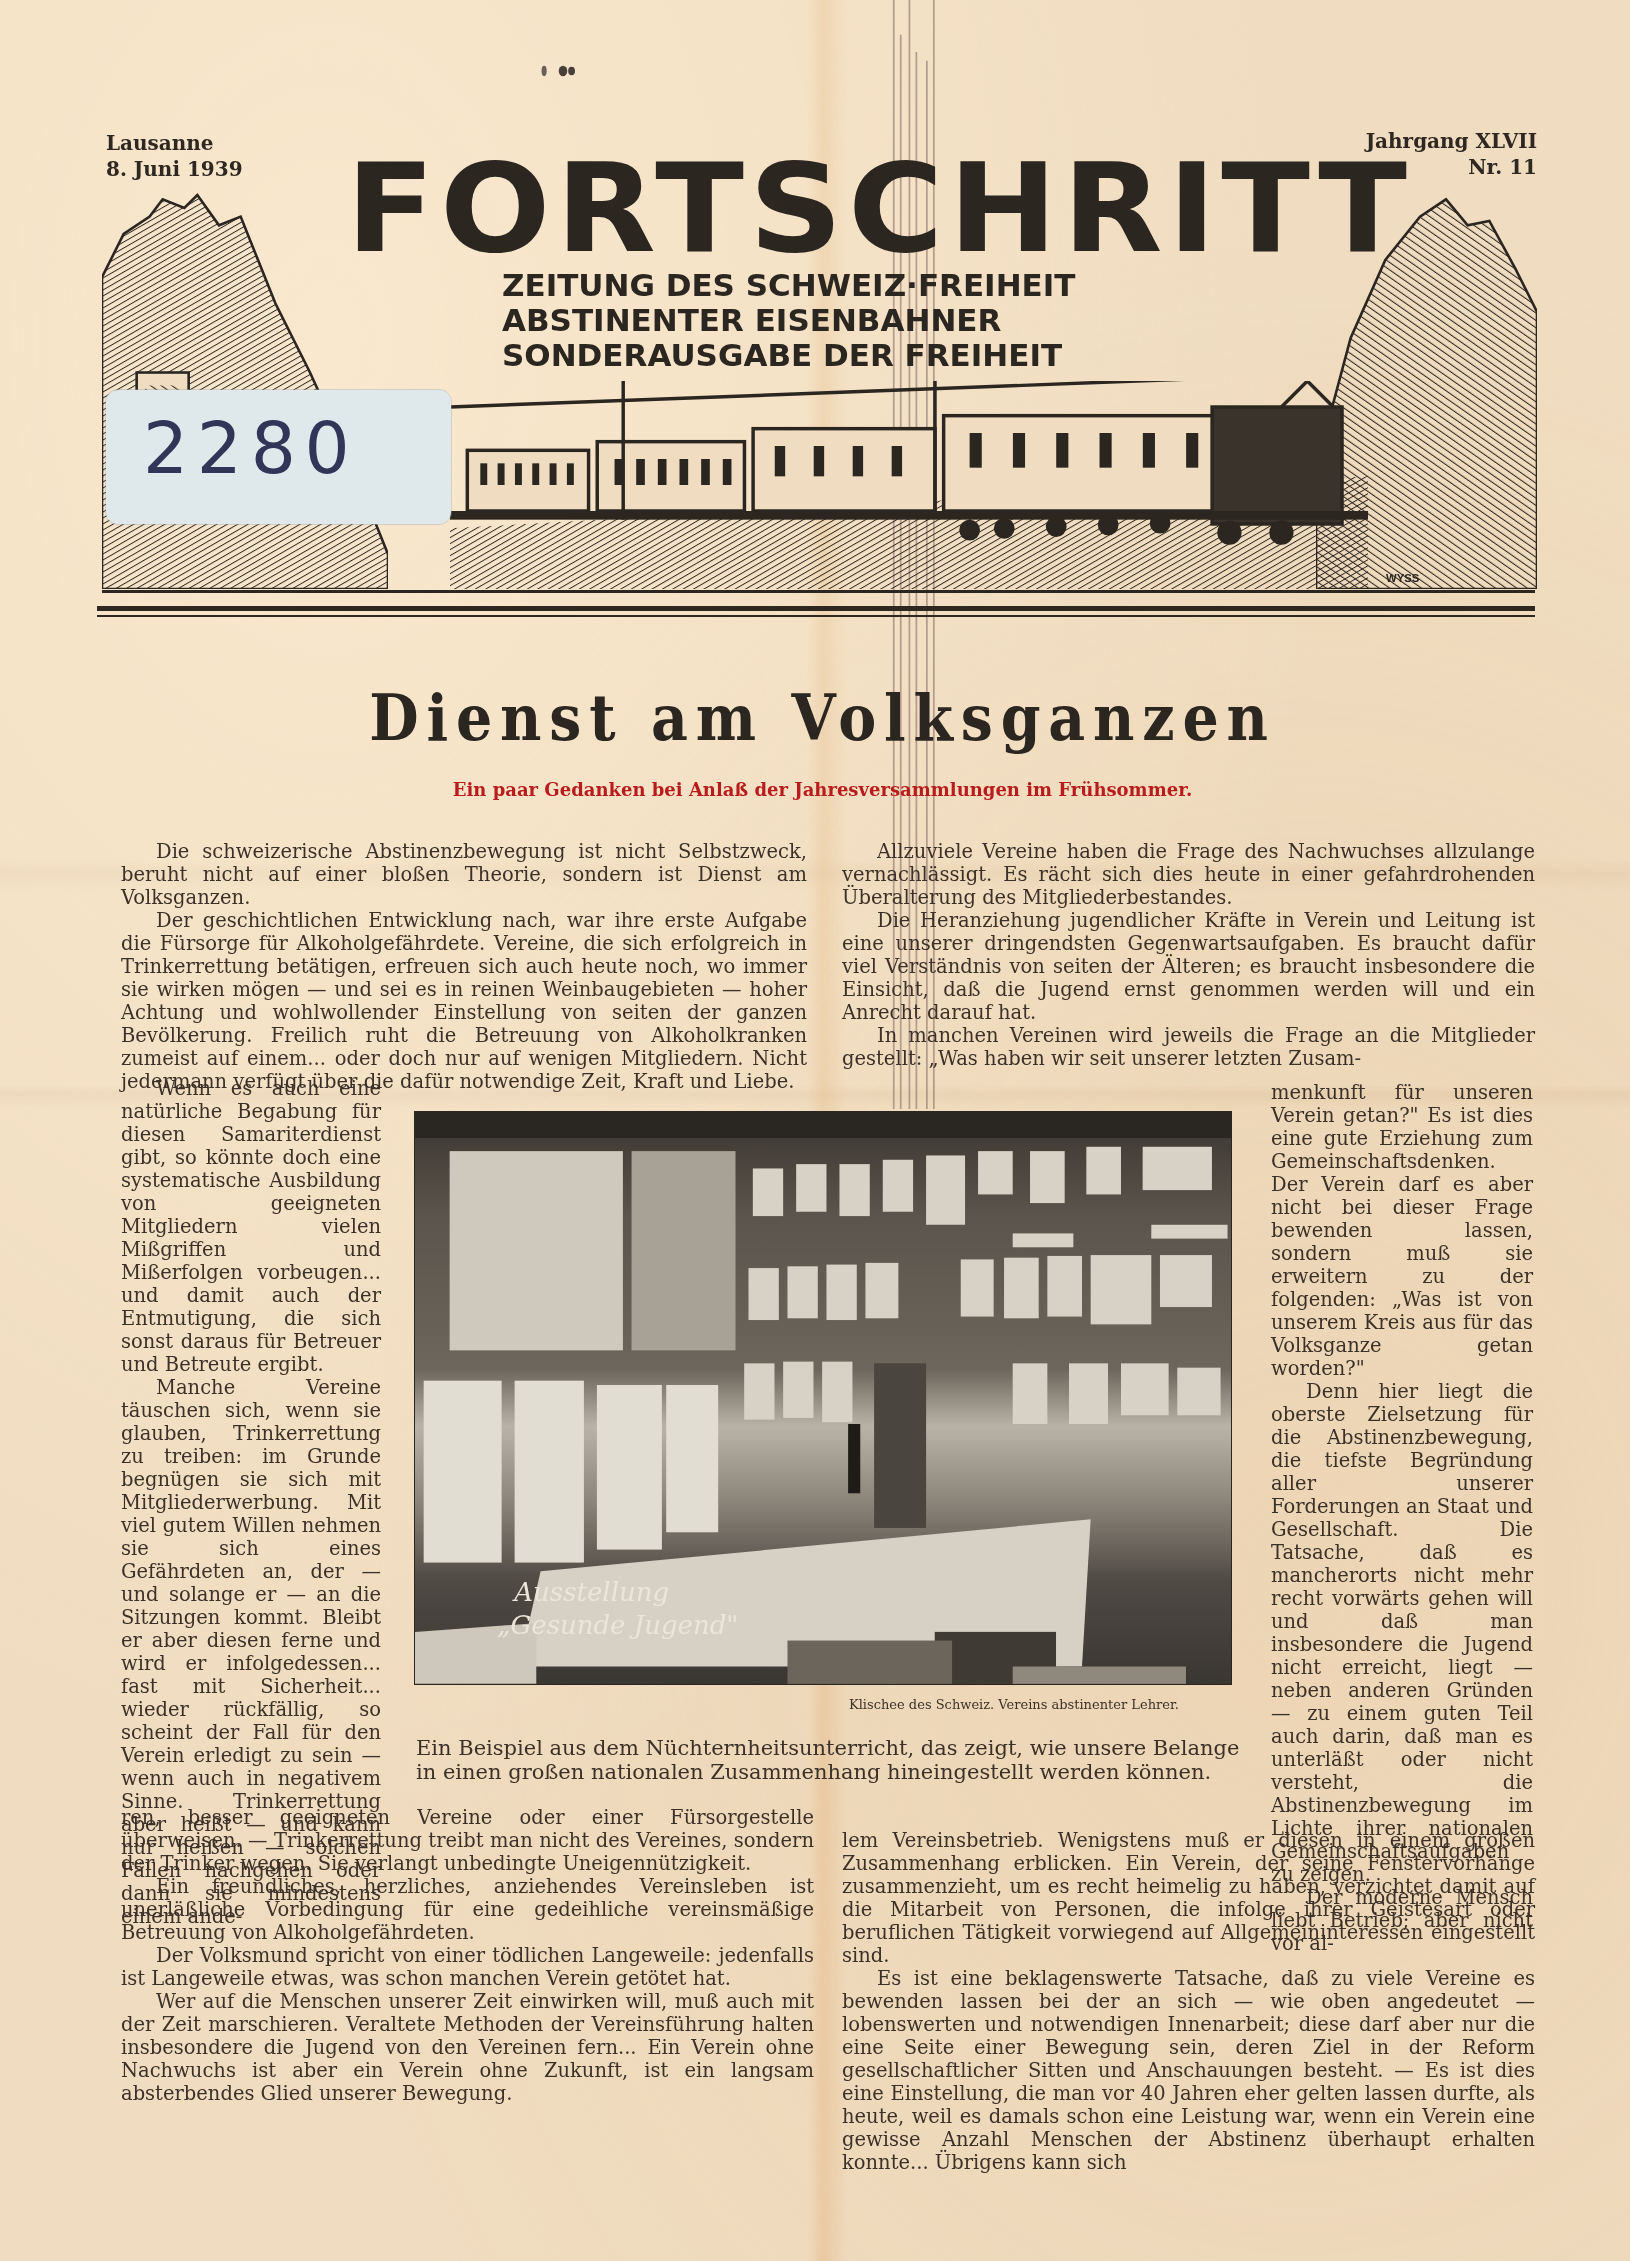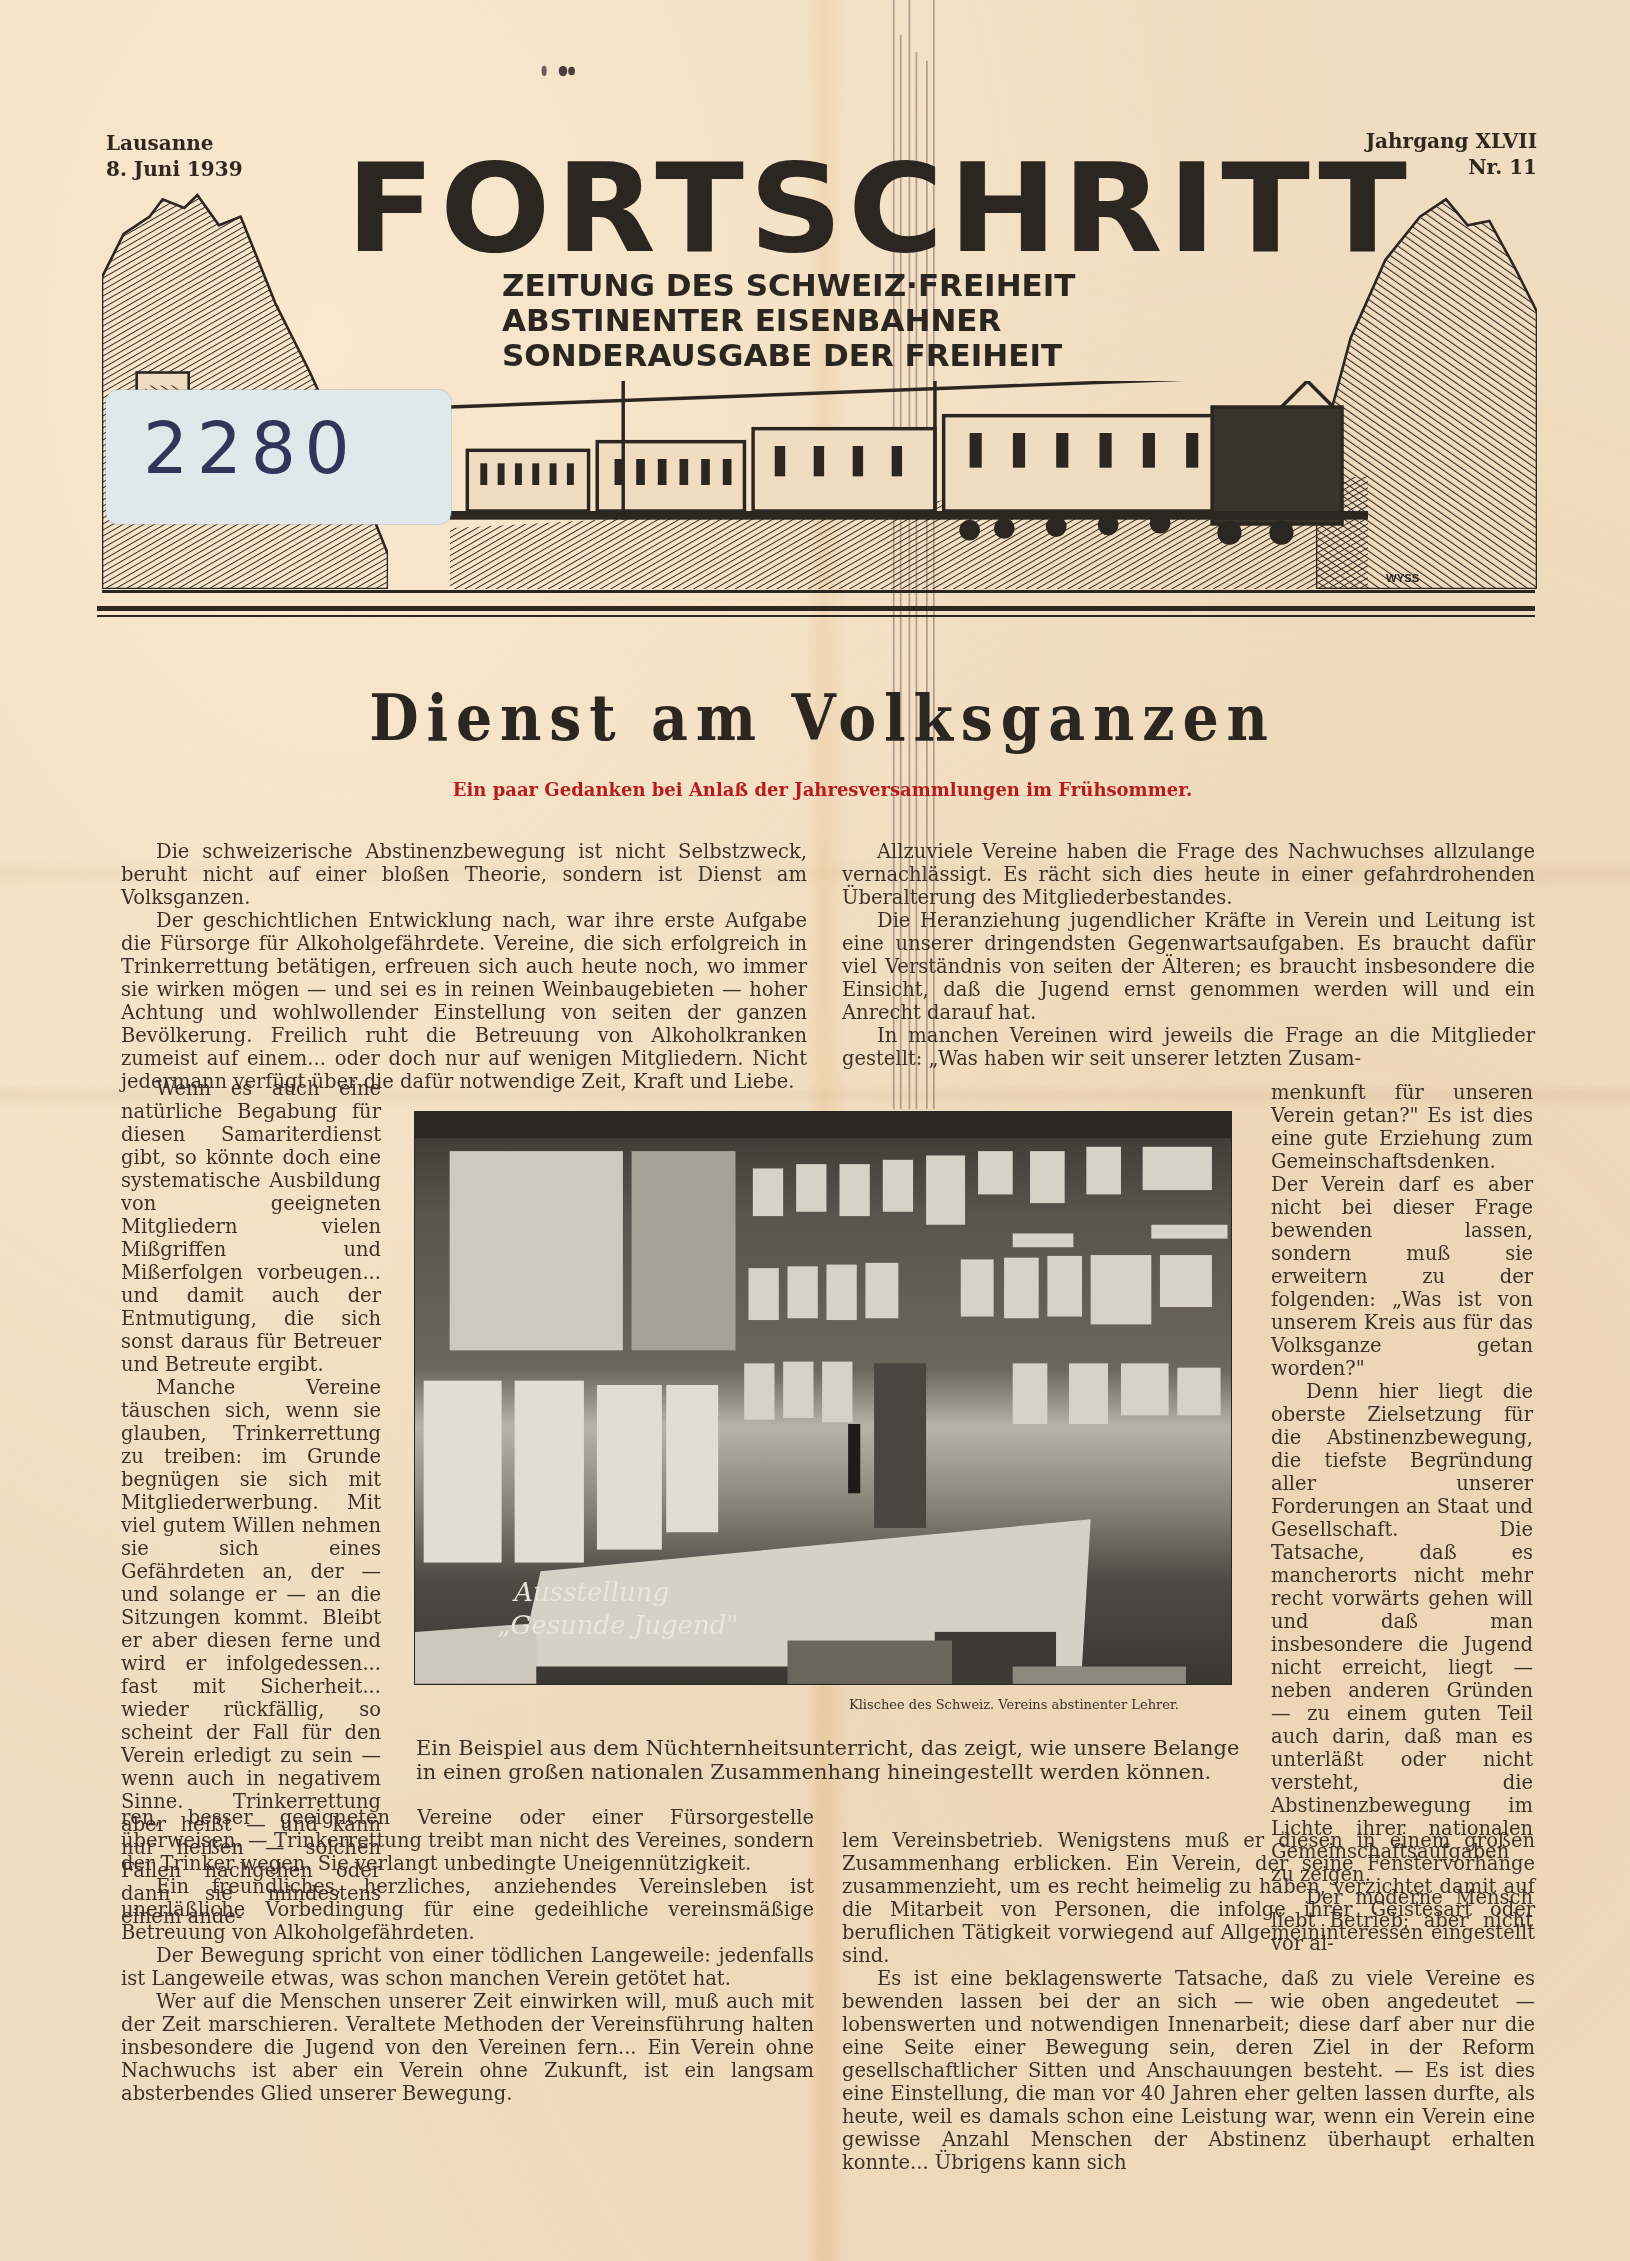--- a/index.html
+++ b/index.html
@@ -269,20 +269,20 @@
 <div class="abs photo-label">
   <div style="padding-left:17.3px;">Ausstellung</div>
   <div>„Gesunde Jugend"</div>
 </div>
 <div class="abs credit">Klischee des Schweiz. Vereins abstinenter Lehrer.</div>
 <div class="abs caption">Ein Beispiel aus dem Nüchternheitsunterricht, das zeigt, wie unsere Belange in einen großen nationalen Zusammenhang hineingestellt werden können.</div>
 
 <div class="abs col col1-bottom">
   <p class="noindent">ren, besser geeigneten Vereine oder einer Fürsorgestelle überweisen. — Trinkerrettung treibt man nicht des Vereines, sondern der Trinker wegen. Sie verlangt unbedingte Uneigennützigkeit.</p>
   <p>Ein freundliches, herzliches, anziehendes Vereinsleben ist unerläßliche Vorbedingung für eine gedeihliche vereinsmäßige Betreuung von Alkoholgefährdeten.</p>
-  <p>Der Bewegung spricht von einer tödlichen Langeweile: jedenfalls ist Langeweile etwas, was schon manchen Verein getötet hat.</p>
+  <p>Der Volksmund spricht von einer tödlichen Langeweile: jedenfalls ist Langeweile etwas, was schon manchen Verein getötet hat.</p>
   <p>Wer auf die Menschen unserer Zeit einwirken will, muß auch mit der Zeit marschieren. Veraltete Methoden der Vereinsführung halten insbesondere die Jugend von den Vereinen fern... Ein Verein ohne Nachwuchs ist aber ein Verein ohne Zukunft, ist ein langsam absterbendes Glied unserer Bewegung.</p>
 </div>
 <div class="abs col col2-bottom">
   <p class="noindent">lem Vereinsbetrieb. Wenigstens muß er diesen in einem großen Zusammenhang erblicken. Ein Verein, der seine Fenstervorhänge zusammenzieht, um es recht heimelig zu haben, verzichtet damit auf die Mitarbeit von Personen, die infolge ihrer Geistesart oder beruflichen Tätigkeit vorwiegend auf Allgemeininteressen eingestellt sind.</p>
   <p>Es ist eine beklagenswerte Tatsache, daß zu viele Vereine es bewenden lassen bei der an sich — wie oben angedeutet — lobenswerten und notwendigen Innenarbeit; diese darf aber nur die eine Seite einer Bewegung sein, deren Ziel in der Reform gesellschaftlicher Sitten und Anschauungen besteht. — Es ist dies eine Einstellung, die man vor 40 Jahren eher gelten lassen durfte, als heute, weil es damals schon eine Leistung war, wenn ein Verein eine gewisse Anzahl Menschen der Abstinenz überhaupt erhalten konnte... Übrigens kann sich</p>
 </div>
 
 
 </body></html>

